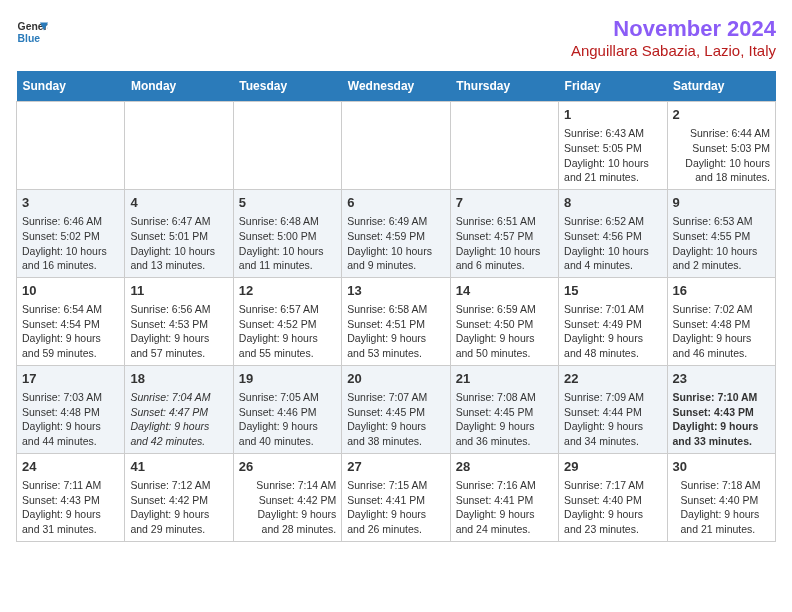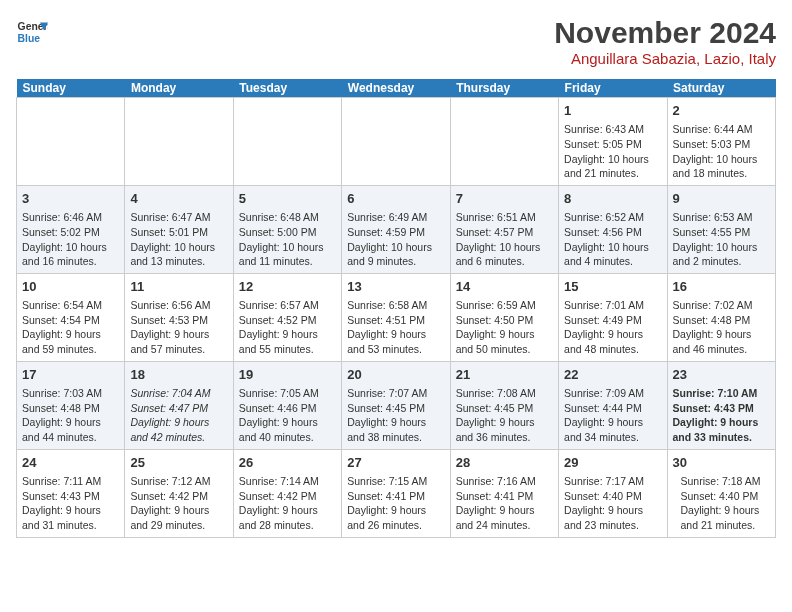--- a/index.html
+++ b/index.html
@@ -22,38 +22,38 @@
       gap: 4px;
     }
     .logo-icon {
       width: 32px;
       height: 32px;
     }
     .title-block {
       text-align: right;
     }
     .month-title {
-      font-size: 30px;
+      font-size: 22px;
       font-weight: bold;
-      color: #404040;
+      color: #8b5cf6;
     }
     .location-title {
       font-size: 15px;
       color: #b91c1c;
     }
     table {
       width: 100%;
       border-collapse: collapse;
       font-size: 11px;
     }
     thead tr th {
       background-color: #2b7bba;
       color: #fff;
       text-align: left;
-      padding: 2px 6px;
+      padding: 8px 6px;
       font-size: 12px;
       font-weight: bold;
     }
     tbody tr td {
       border: 1px solid #ccc;
       vertical-align: top;
       padding: 4px 5px;
       width: 107px;
       min-height: 80px;
       color: #333;
@@ -117,21 +117,21 @@
         <td class="empty-cell"></td>
         <td>
           <span class="day-number">1</span>
           <div class="day-info" style="white-space: pre-line;">Sunrise: 6:43 AM
 Sunset: 5:05 PM
 Daylight: 10 hours
 and 21 minutes.</div>
         </td>
         <td>
           <span class="day-number">2</span>
-          <div class="day-info" style="white-space: pre-line;">Sunrise: 6:44 AM
+          <div class="day-info" style="white-space: pre-line; text-align: right;">Sunrise: 6:44 AM
 Sunset: 5:03 PM
 Daylight: 10 hours
 and 18 minutes.</div>
         </td>
       </tr>
       <tr>
         <td>
           <span class="day-number">3</span>
           <div class="day-info" style="white-space: pre-line;">Sunrise: 6:46 AM
 Sunset: 5:02 PM
@@ -285,29 +285,29 @@
       </tr>
       <tr>
         <td>
           <span class="day-number">24</span>
           <div class="day-info" style="white-space: pre-line;">Sunrise: 7:11 AM
 Sunset: 4:43 PM
 Daylight: 9 hours
 and 31 minutes.</div>
         </td>
         <td>
-          <span class="day-number">25</span>
+          <span class="day-number">41</span>
           <div class="day-info" style="white-space: pre-line;">Sunrise: 7:12 AM
 Sunset: 4:42 PM
 Daylight: 9 hours
 and 29 minutes.</div>
         </td>
         <td>
           <span class="day-number">26</span>
-          <div class="day-info" style="white-space: pre-line;">Sunrise: 7:14 AM
+          <div class="day-info" style="white-space: pre-line; text-align: right;">Sunrise: 7:14 AM
 Sunset: 4:42 PM
 Daylight: 9 hours
 and 28 minutes.</div>
         </td>
         <td>
           <span class="day-number">27</span>
           <div class="day-info" style="white-space: pre-line;">Sunrise: 7:15 AM
 Sunset: 4:41 PM
 Daylight: 9 hours
 and 26 minutes.</div>

